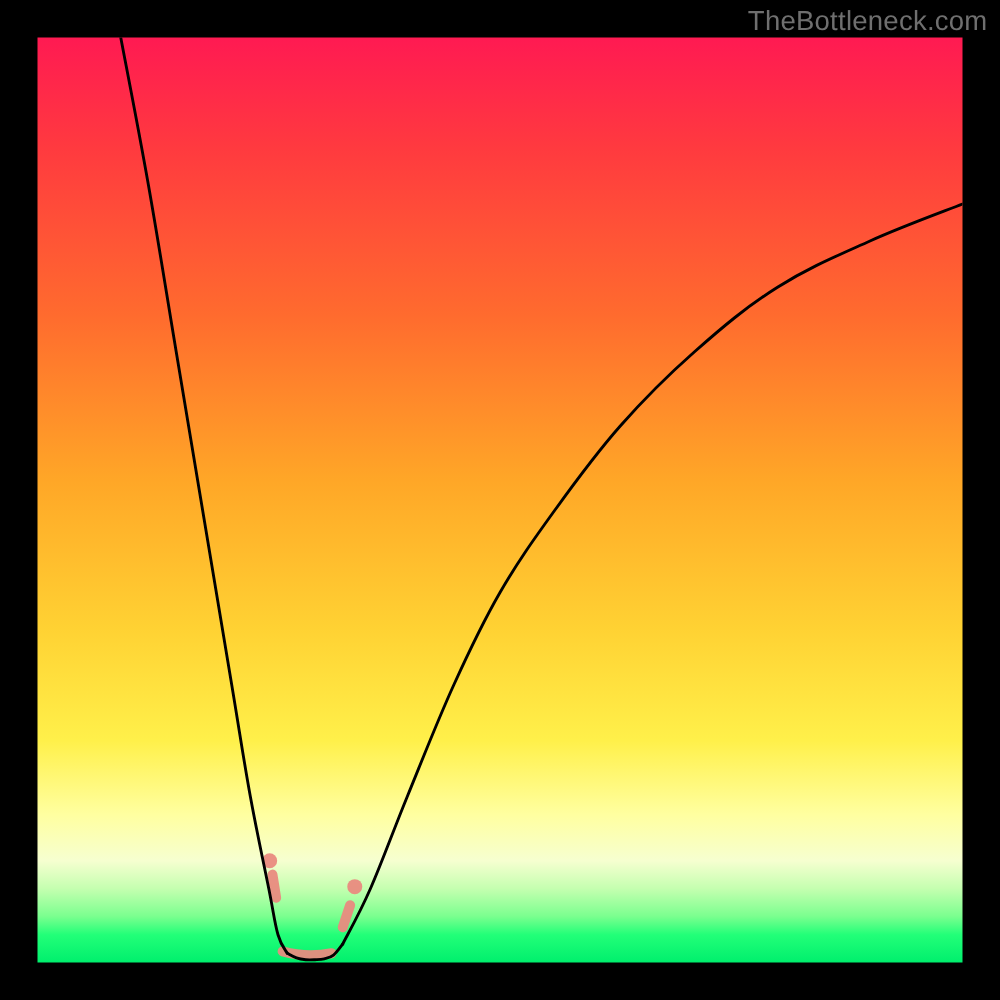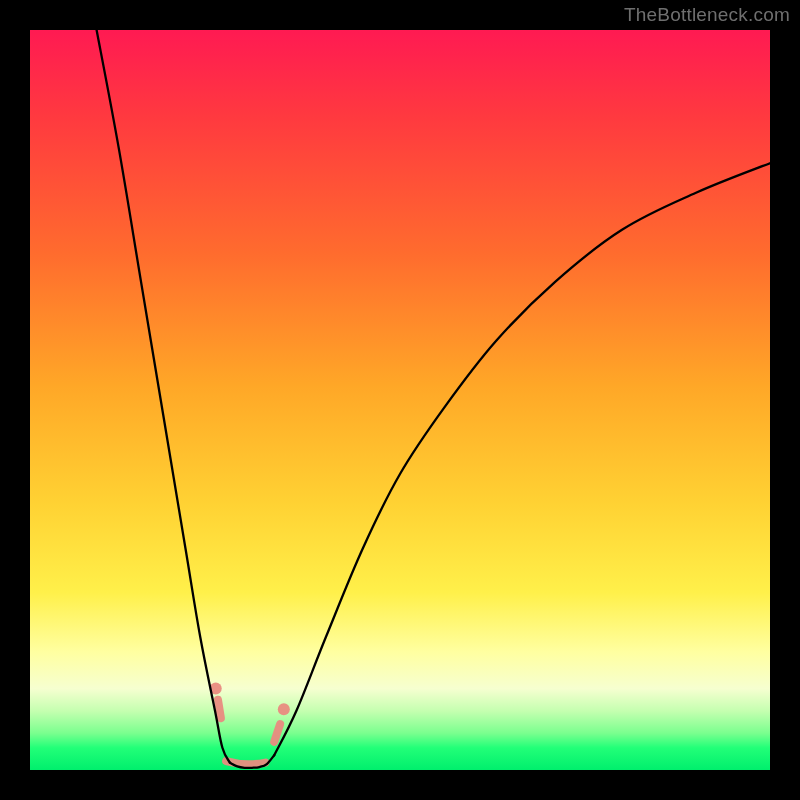--- a/index.html
+++ b/index.html
@@ -39,21 +39,21 @@
       #7bff8f 95%,
       #22ff78 97%,
       #00ef6d 100%
     );
   }
   .watermark {
     position: absolute;
     top: 4px;
     right: 10px;
     font-family: Arial, Helvetica, sans-serif;
-    font-size: 19px;
+    font-size: 22px;
     color: #6f6f6f;
     letter-spacing: 0.2px;
     user-select: none;
   }
   svg.curves {
     position: absolute;
     left: 0;
     top: 0;
     width: 740px;
     height: 740px;

